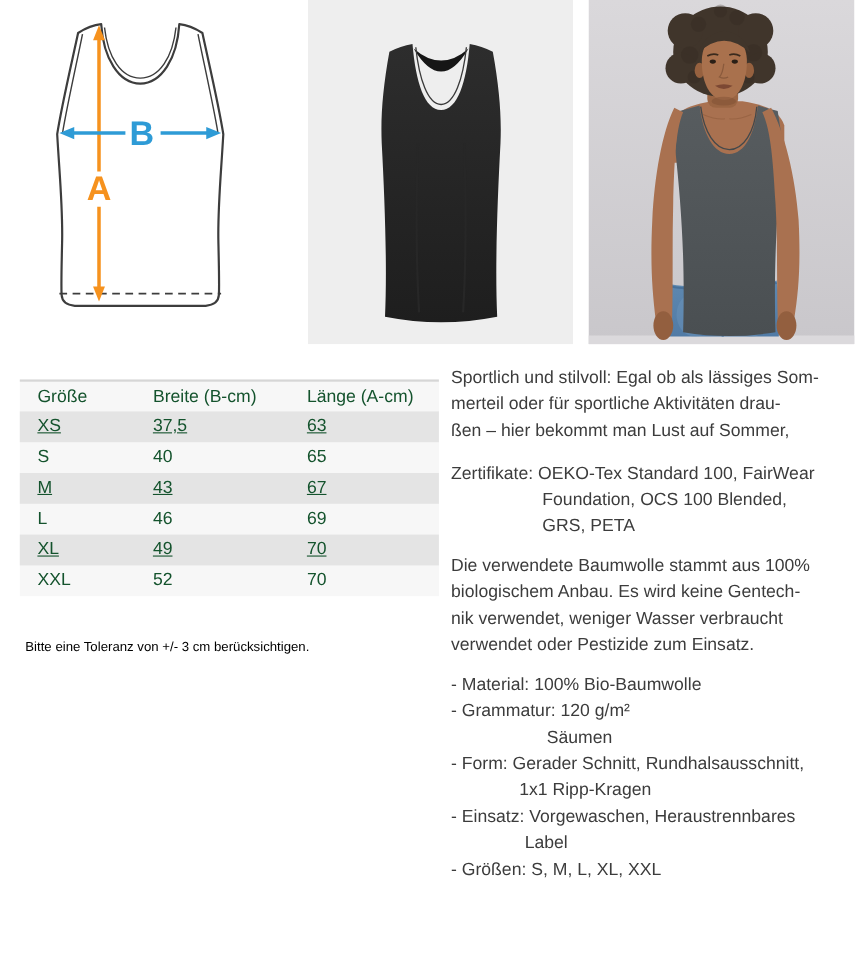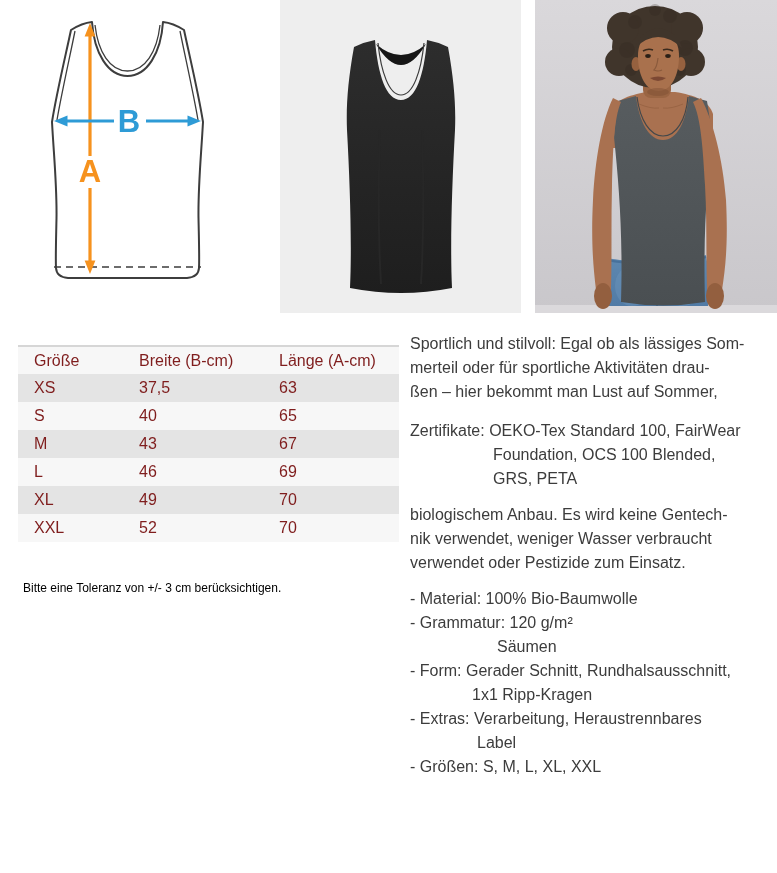--- a/index.html
+++ b/index.html
@@ -10,24 +10,24 @@
   
   .panel { position:absolute; }
   .diagram-panel { left:20px; top:8px;  width:230px; height:290px; background:#ffffff; }
   .product-panel { left:280px; top:0;   width:241px; height:313px; }
   .model-panel   { left:535px; top:0;   width:242px; height:313px; }
   .panel svg { display:block; width:100%; height:100%; }
 
   
   .size-table { position:absolute; left:18px; top:345px; width:381px;
                 border-top:2px solid #d6d6d6; background:#f7f7f7;
-                font-size:16px; color:#7f1d1d; }
+                font-size:16px; color:#14532d; }
   .t-row { display:grid; grid-template-columns:105px 140px 136px; height:28px; align-items:center; }
   .t-row.head { height:27px; }
-  .t-row.shaded { background:#e4e4e4; }
+  .t-row.shaded { background:#e4e4e4;text-decoration:underline; }
   .t-row > div { padding-left:16px; white-space:nowrap; }
 
   .tolerance { position:absolute; left:23px; top:576px; font-size:12px; line-height:24px;
                color:#000000; white-space:nowrap; }
 
   
   .description { position:absolute; left:410px; top:332px; width:367px;
                  font-size:16px; line-height:24px; color:#3c3c3c; }
   .para { margin-bottom:12px; }
   .para.first { margin-bottom:15px; }
@@ -223,29 +223,30 @@
       <div class="line">Sportlich und stilvoll: Egal ob als lässiges Som-</div>
       <div class="line">merteil oder für sportliche Aktivitäten drau-</div>
       <div class="line">ßen – hier bekommt man Lust auf Sommer,</div>
     </div>
     <div class="para">
       <div class="line">Zertifikate: OEKO-Tex Standard 100, FairWear</div>
       <div class="line ind-83">Foundation, OCS 100 Blended,</div>
       <div class="line ind-83">GRS, PETA</div>
     </div>
     <div class="para">
+      <div class="line">Die verwendete Baumwolle stammt aus 100%</div>
       <div class="line">biologischem Anbau. Es wird keine Gentech-</div>
       <div class="line">nik verwendet, weniger Wasser verbraucht</div>
       <div class="line">verwendet oder Pestizide zum Einsatz.</div>
     </div>
     <div class="para last">
       <div class="line">- Material: 100% Bio-Baumwolle</div>
       <div class="line">- Grammatur: 120 g/m²</div>
       <div class="line ind-87">Säumen</div>
       <div class="line">- Form: Gerader Schnitt, Rundhalsausschnitt,</div>
       <div class="line ind-62">1x1 Ripp-Kragen</div>
-      <div class="line">- Extras: Verarbeitung, Heraustrennbares</div>
+      <div class="line">- Einsatz: Vorgewaschen, Heraustrennbares</div>
       <div class="line ind-67">Label</div>
       <div class="line">- Größen: S, M, L, XL, XXL</div>
     </div>
   </div>
 
 </div>
 
 </body></html>

